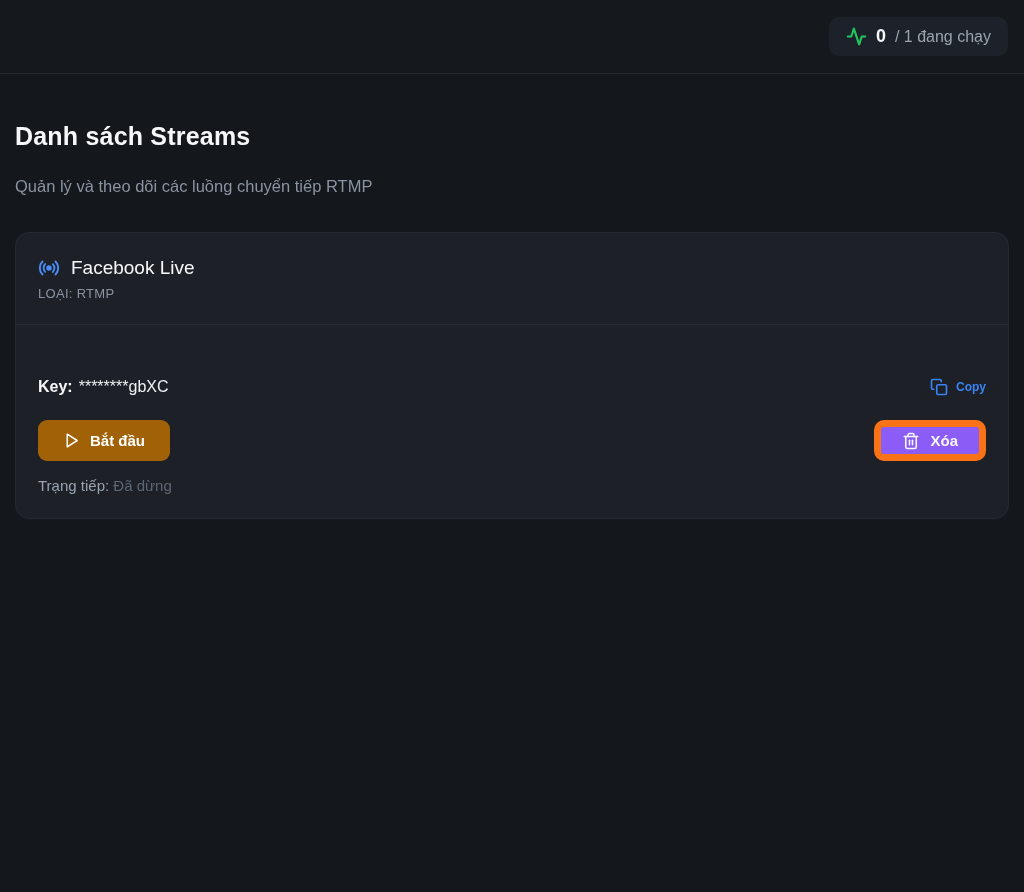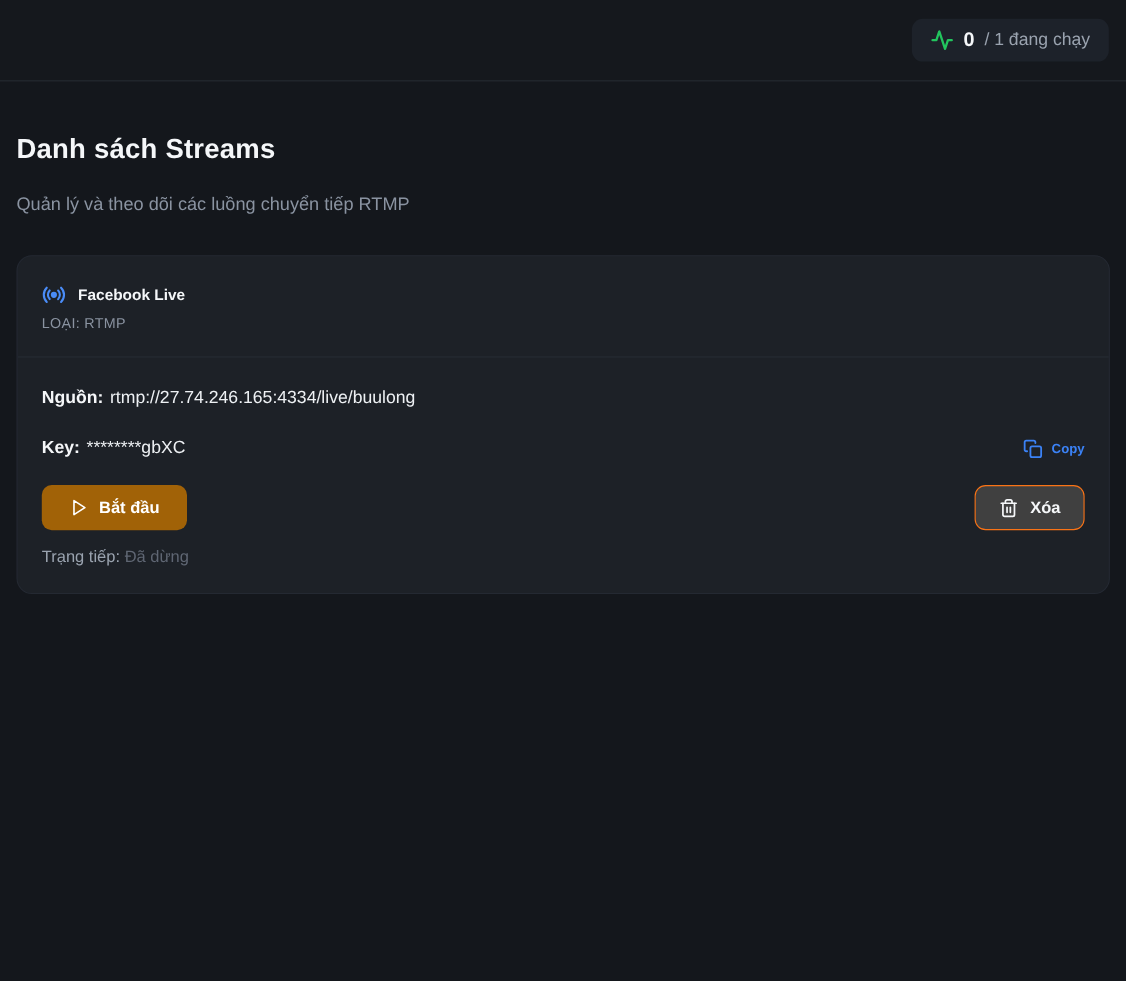--- a/index.html
+++ b/index.html
@@ -66,22 +66,22 @@
   .card-header {
     padding: 24px 22px 23px 22px;
     border-bottom: 1px solid #272c34;
   }
   .card-title-row {
     display: flex;
     align-items: center;
     gap: 11px;
   }
   .card-title {
-    font-size: 14px;
-    font-weight: 700;
+    font-size: 19px;
+    font-weight: 400;
     color: #f5f7f9;
   }
   .card-type {
     margin-top: 7px;
     font-size: 13px;
     color: #8a93a1;
     letter-spacing: 0.3px;
   }
 
   .card-body { padding: 26px 22px 24px 22px; }
@@ -128,22 +128,22 @@
     font-family: inherit;
     cursor: pointer;
   }
   .btn-primary {
     background: #a16207;
     border: none;
     color: #ffffff;
     padding: 0 25px;
   }
   .btn-secondary {
-    background: #404040;
-    border: 1px solid #f97316;
+    background: #8b5cf6;
+    border: 7px solid #f97316;
     border-radius: 10px;
     color: #f5f7f9;
     padding: 0 21px;
   }
 
   .status-row {
     margin-top: 16px;
     font-size: 15px;
     color: #9aa3af;
   }
@@ -184,23 +184,20 @@
             <path d="M19.1 4.9C23 8.8 23 15.2 19.1 19.1"></path>
           </svg>
         </span>
         <h2 class="card-title">Facebook Live</h2>
       </div>
       <div class="card-type">LOẠI: RTMP</div>
     </div>
 
     <div class="card-body">
 
-      <div class="field-row">
-        <span class="field-text"><b class="field-label">Nguồn:</b><span>rtmp://27.74.246.165:4334/live/buulong</span></span>
-      </div>
 
 
       <div class="field-row" style="margin-bottom:0; margin-top:25px;">
         <span class="field-text"><b class="field-label">Key:</b><span>********gbXC</span></span>
         <button class="copy-btn">
           <span class="icon">
             <svg width="18" height="18" viewBox="0 0 24 24" fill="none" stroke="#3b82f6" stroke-width="2.2" stroke-linecap="round" stroke-linejoin="round">
               <rect width="13" height="13" x="9" y="9" rx="2" ry="2"></rect>
               <path d="M5 15H4a2 2 0 0 1-2-2V4a2 2 0 0 1 2-2h9a2 2 0 0 1 2 2v1"></path>
             </svg>

